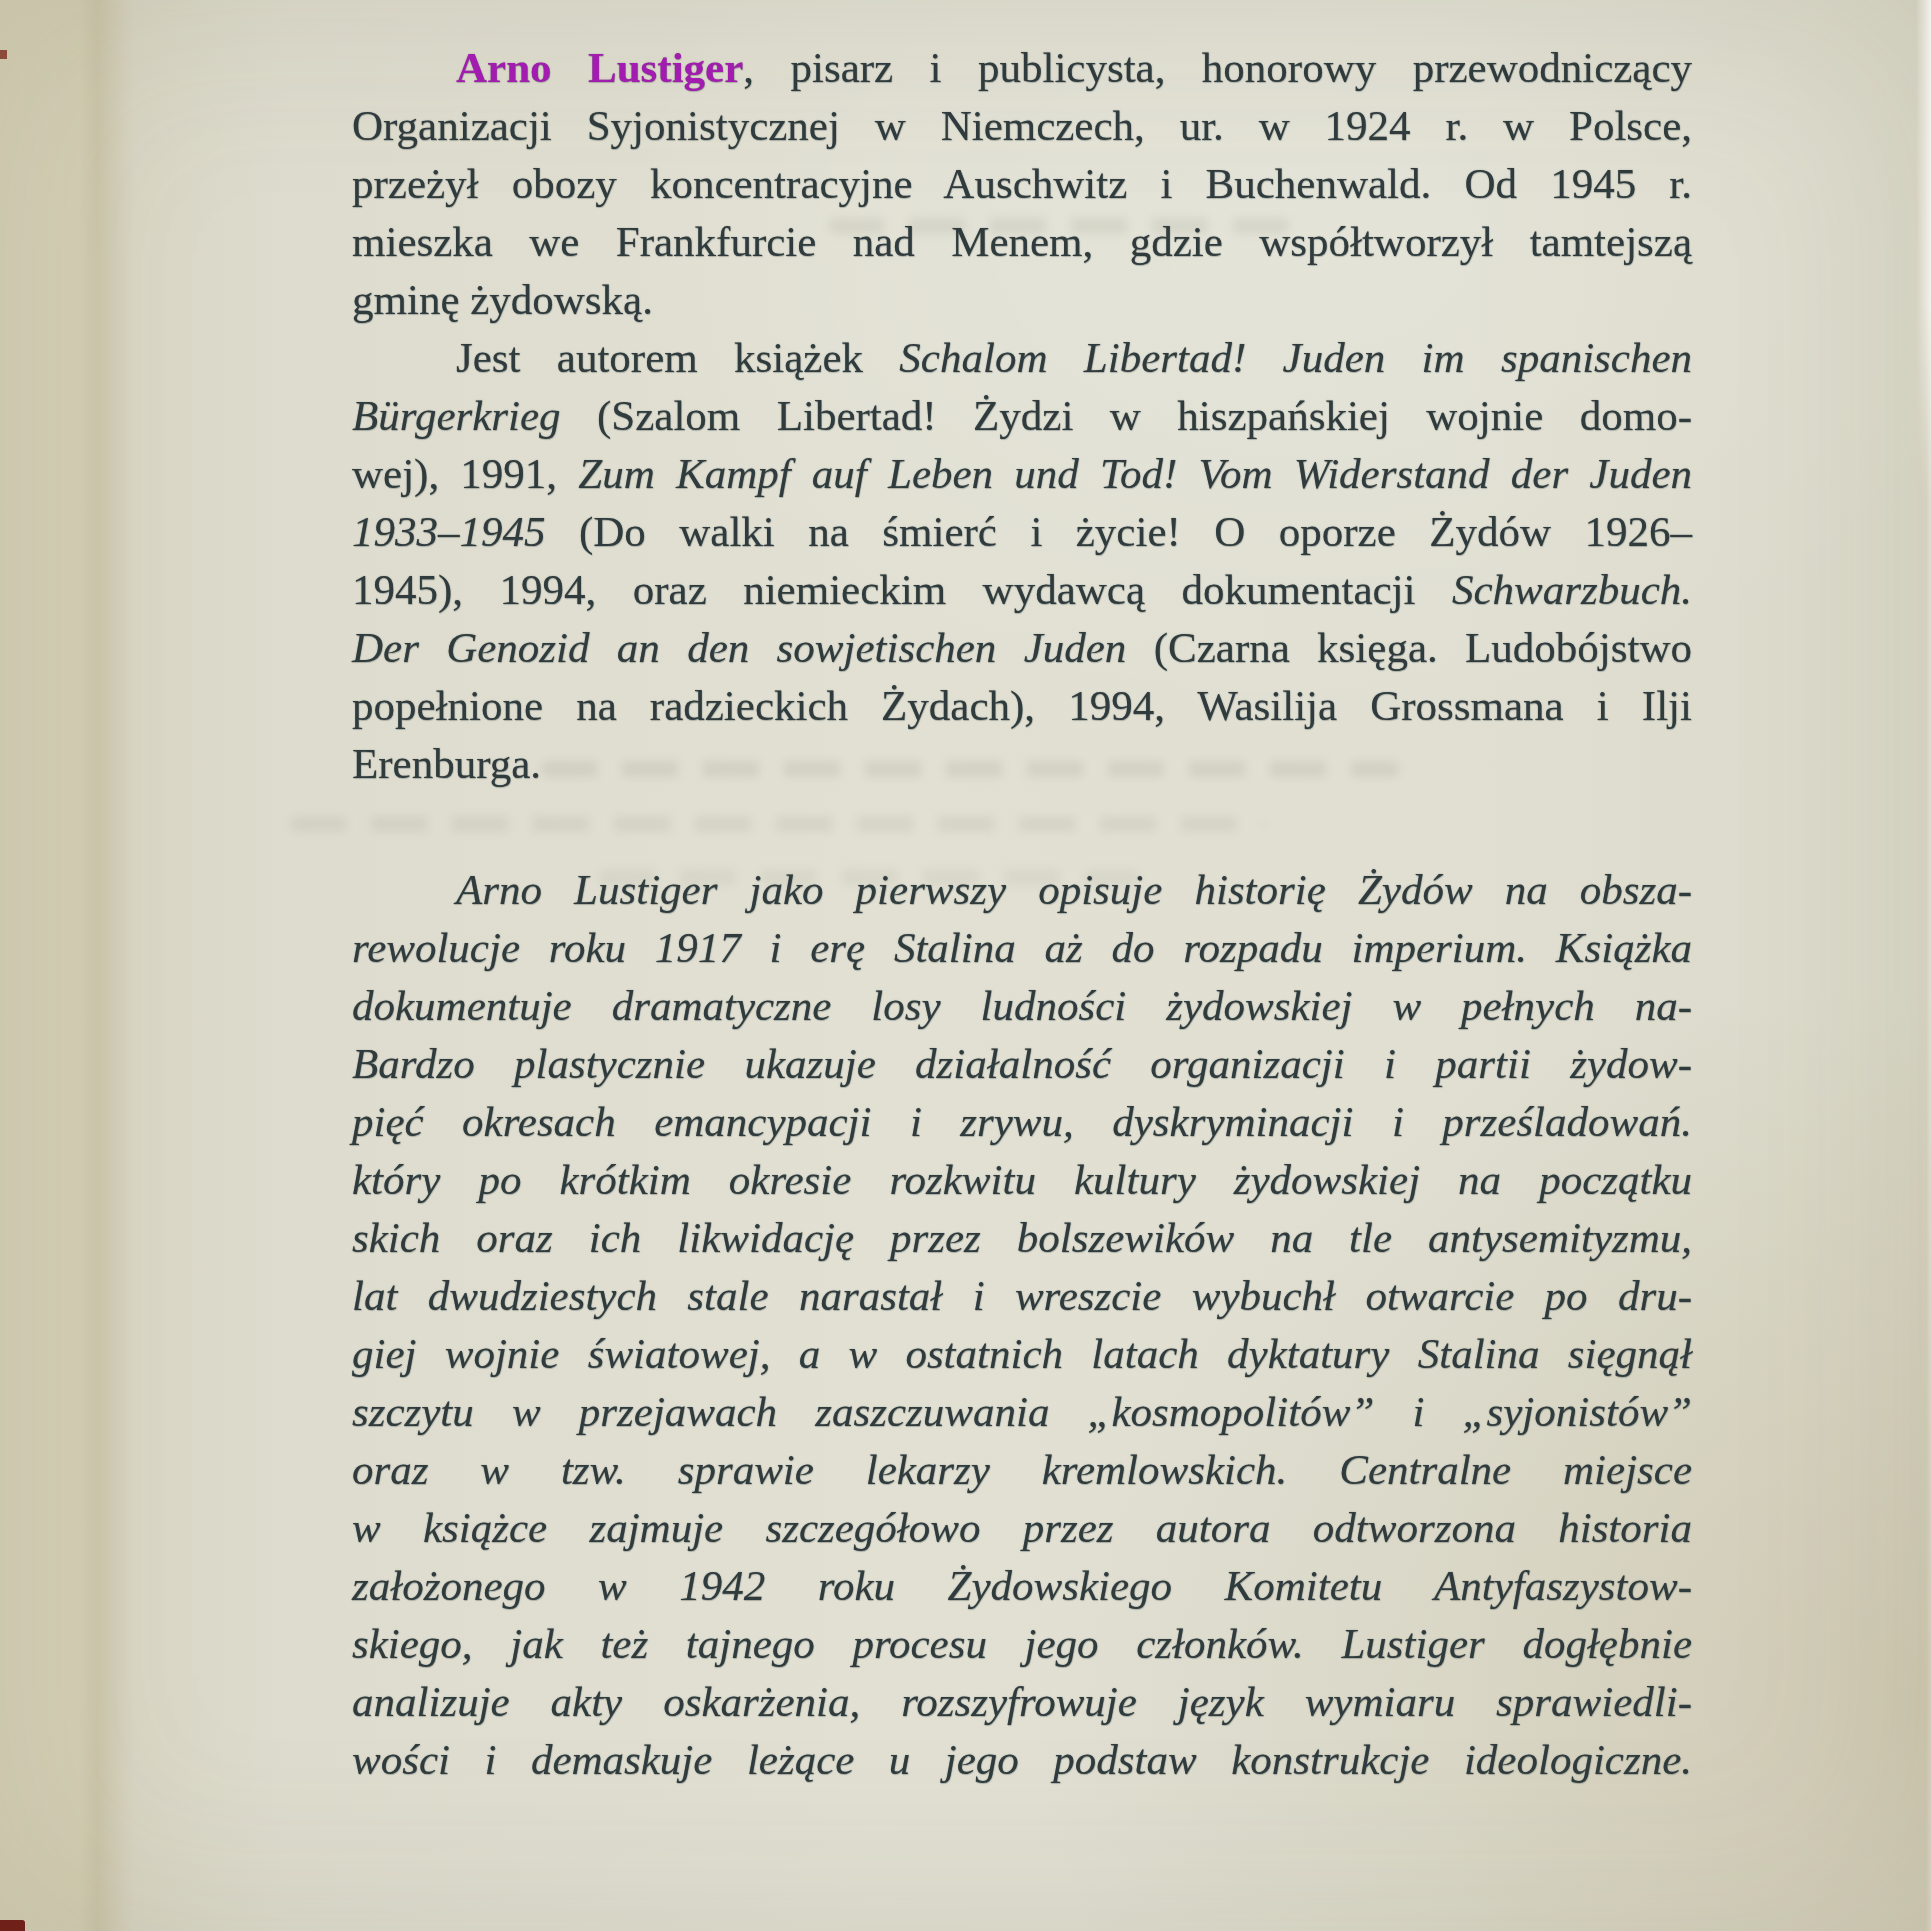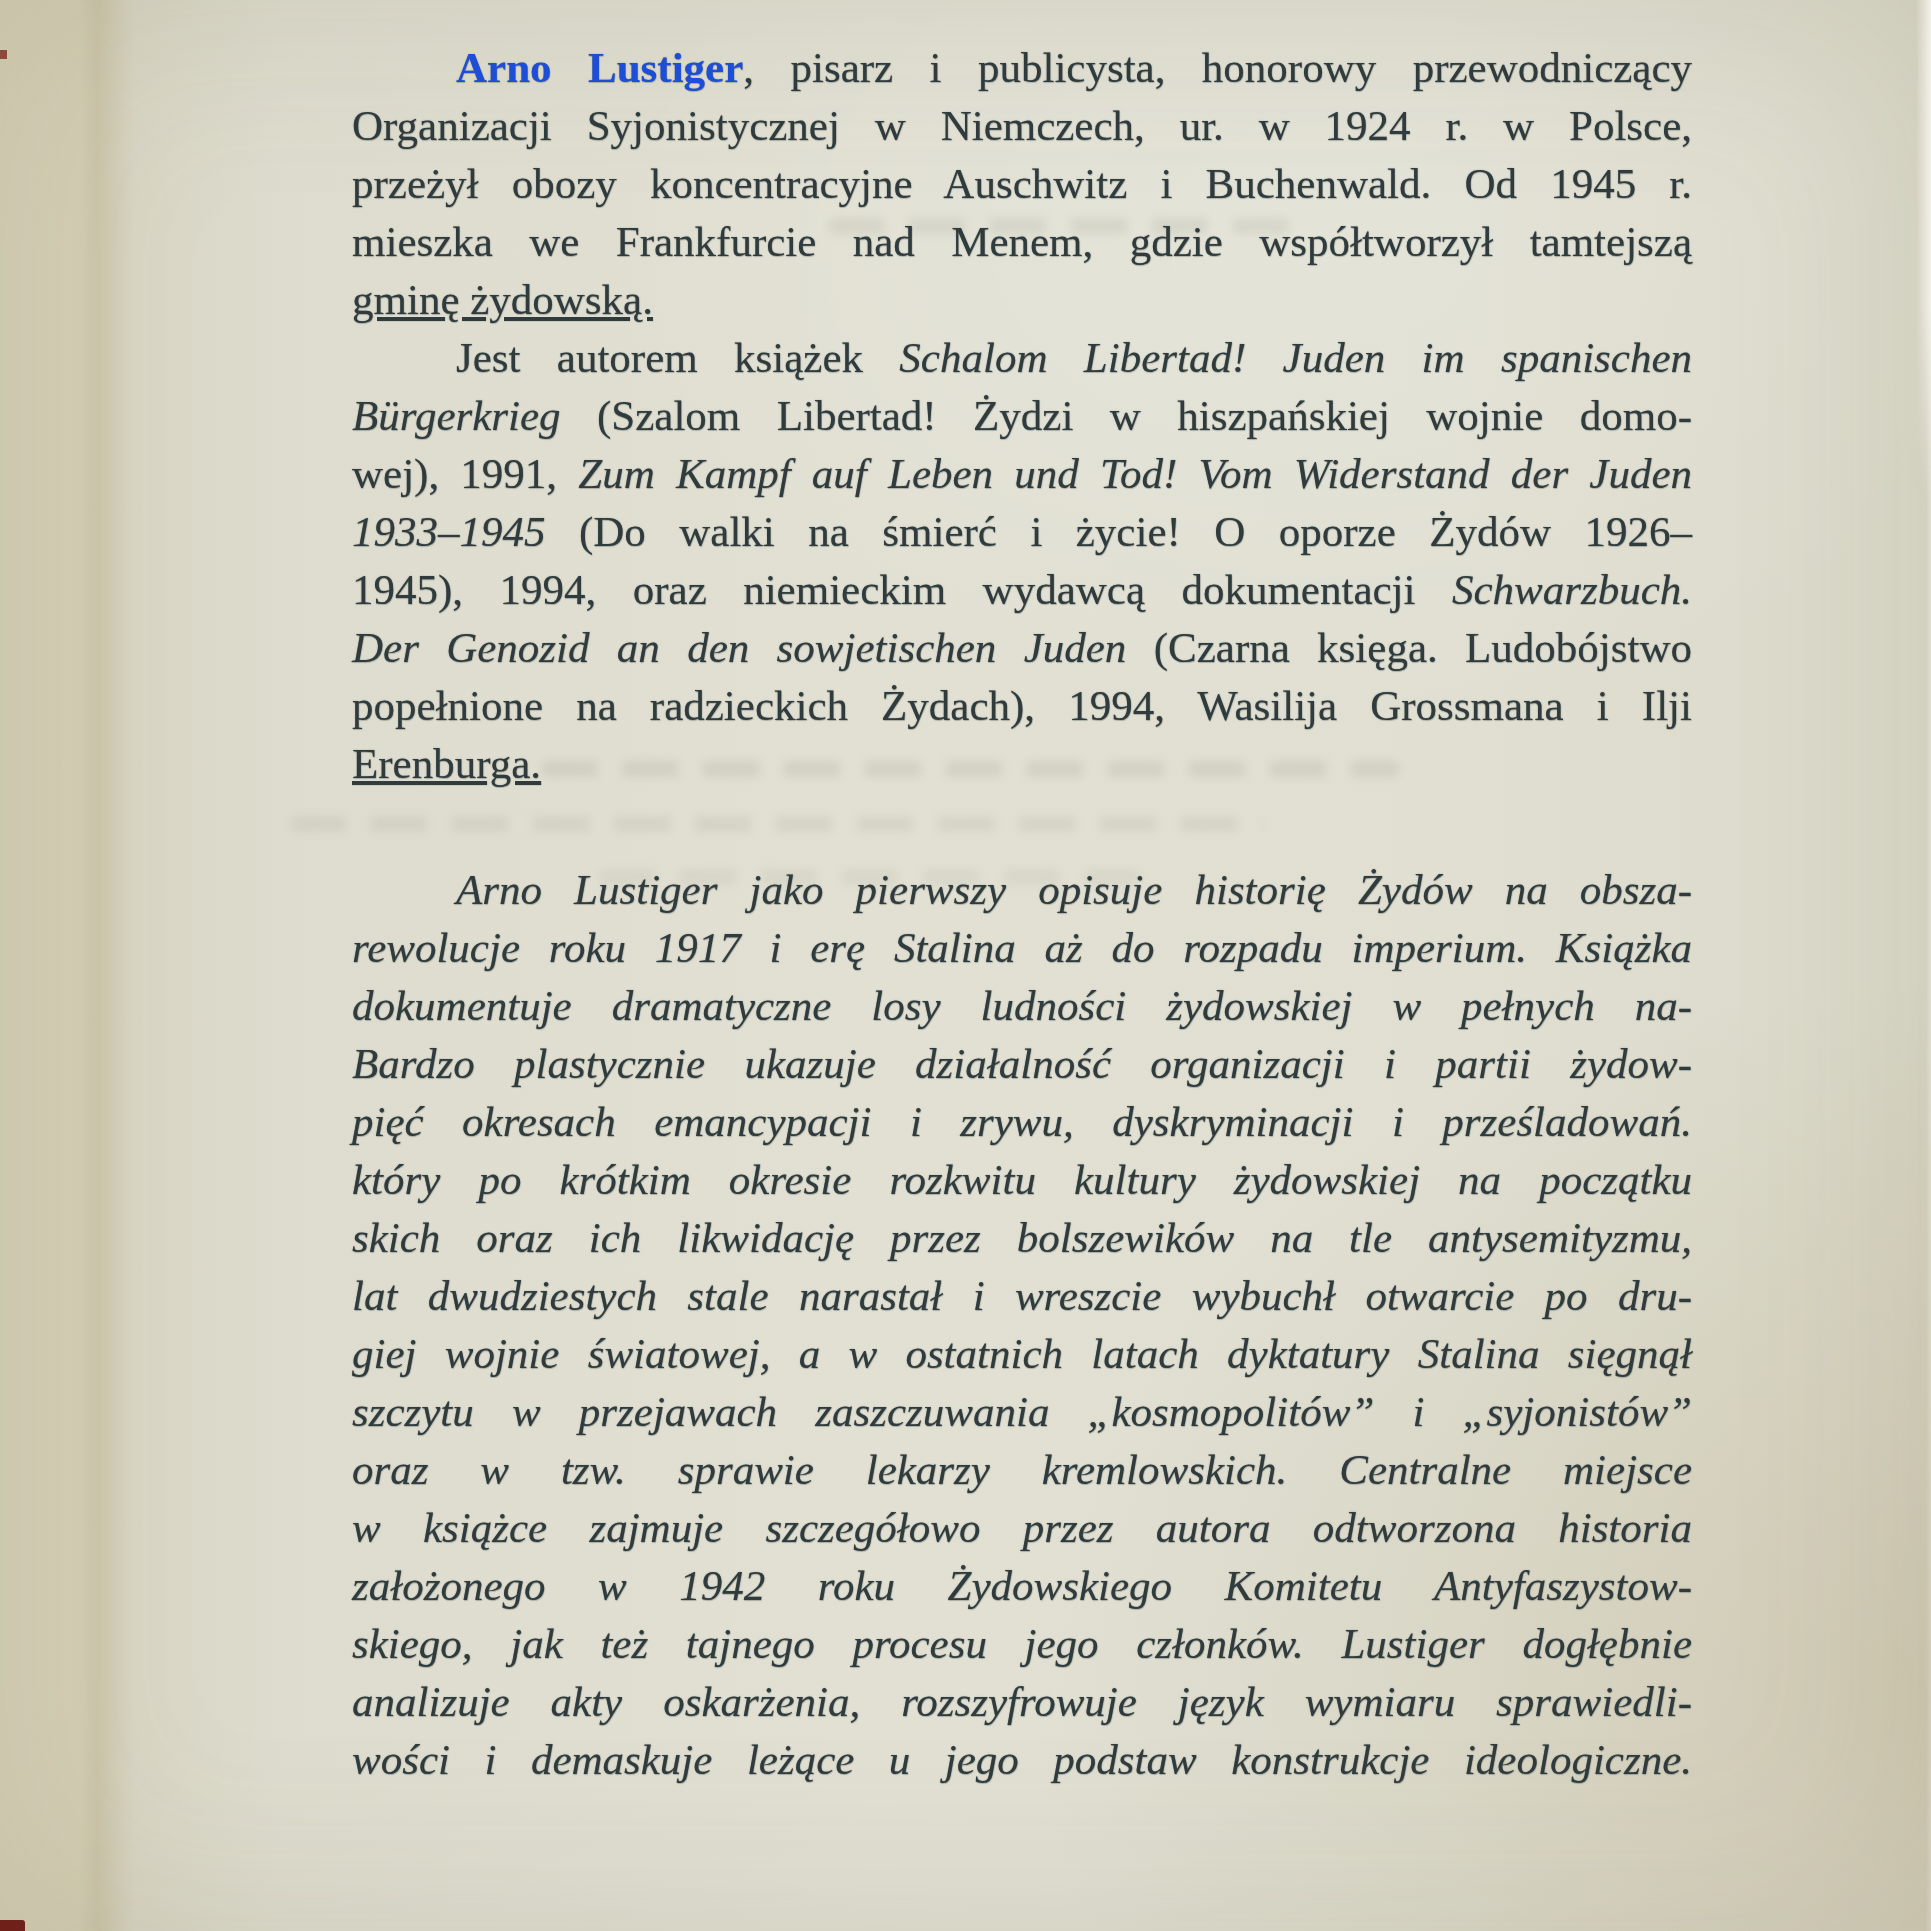--- a/index.html
+++ b/index.html
@@ -22,23 +22,23 @@
   .corner-mark.edge-dot{left:0;top:50px;width:6.8px;height:8.7px;background:#7a2a20;opacity:.8;}
   .text-block{
     position:absolute;left:352px;top:39px;width:1340px;
     font-size:43px;line-height:58px;color:#2f3b3d;
     text-shadow:0 0 1.2px rgba(52,66,68,0.55), 0.5px 0.5px 0.8px rgba(52,66,68,0.25);
     filter:blur(0.2px);
   }
   .para{margin:0;}
   .para.gap{margin-top:68px;font-style:italic;}
   .line{text-align:justify;text-align-last:justify;white-space:normal;}
-  .line.end{text-align-last:left;text-decoration:underline;}
+  .line.end{text-align-last:left;}
   .line.indent{text-indent:104px;}
-  .line span.bold{font-weight:bold;color:#1d4ed8;}
+  .line span.bold{font-weight:bold;color:#a21caf;}
   .line span.italic{font-style:italic;}
   .smudge{position:absolute;height:16.4px;border-radius:8.7px;
     filter:blur(4.8px);opacity:0.16;
     background:repeating-linear-gradient(90deg,rgba(105,110,96,0.75) 0 56px,rgba(105,110,96,0) 56px 81px);}
   .smudge.s1{left:828px;top:218px;width:462px;opacity:0.15;}
   .smudge.s2{left:541px;top:761px;width:859px;}
   .smudge.s3{left:290px;top:816px;width:975px;opacity:0.13;}
   .smudge.s4{left:599px;top:869px;width:541px;opacity:0.10;}
 </style>
 </head>

